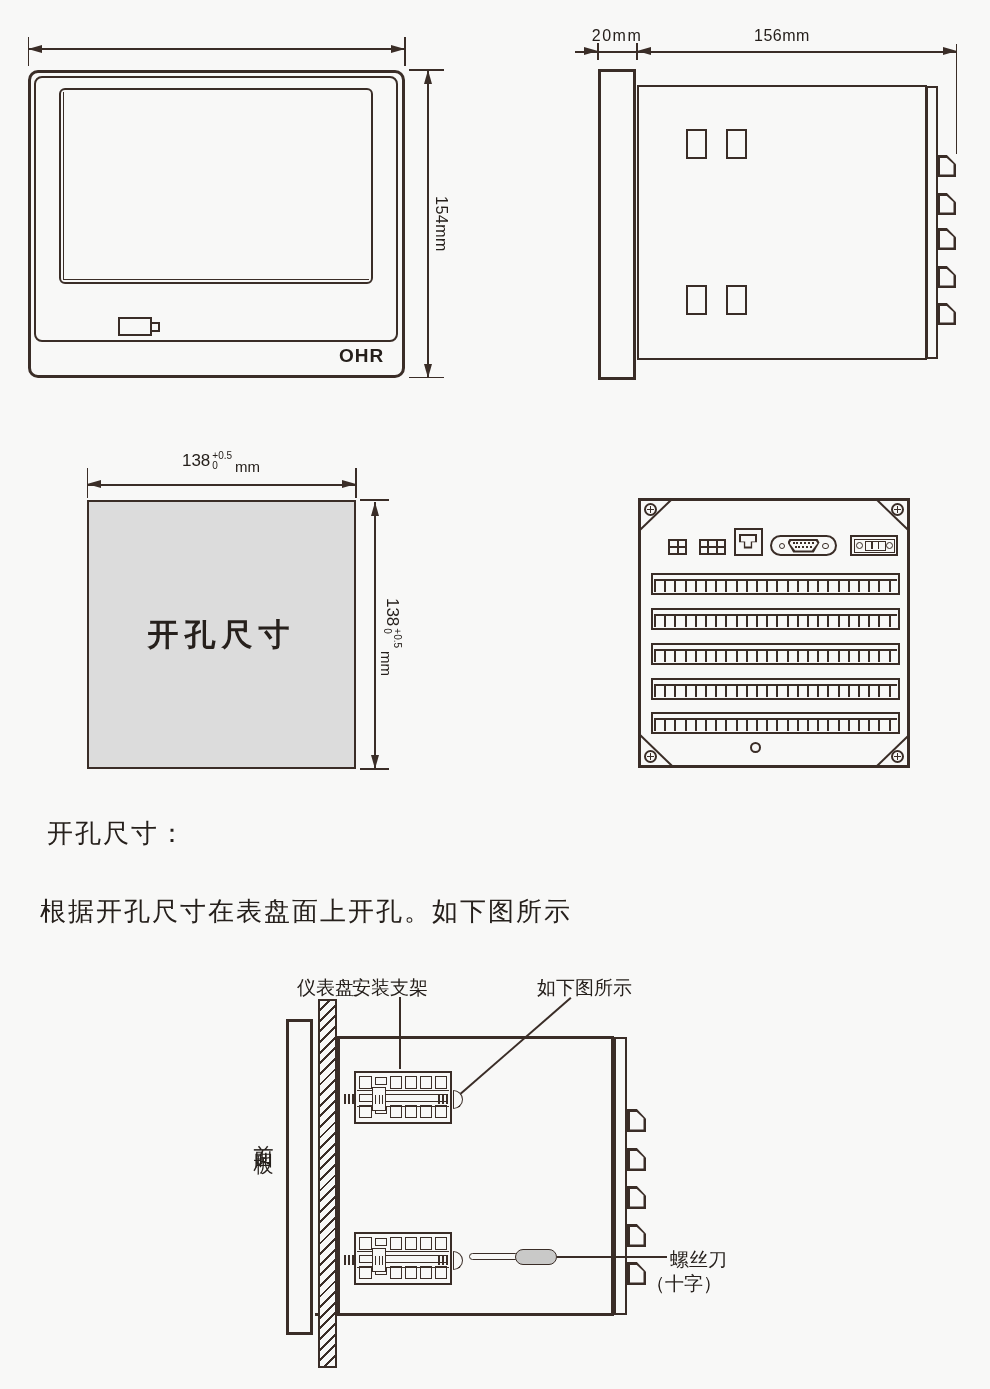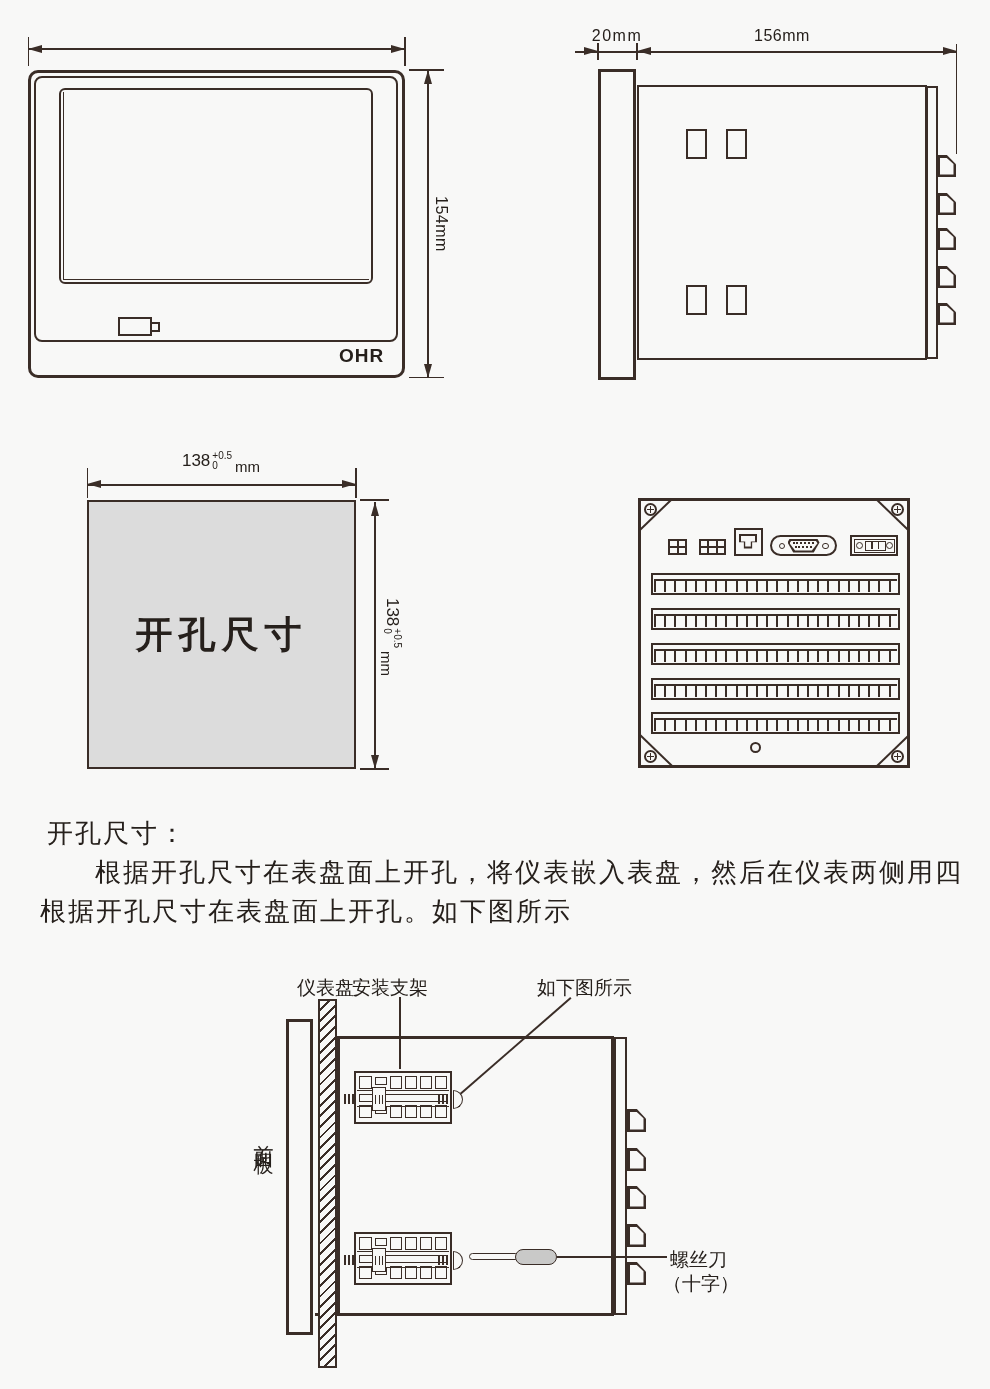--- a/index.html
+++ b/index.html
@@ -127,21 +127,21 @@
       <span>138</span>
       <span class="tolstack">
         <i>+0.5</i>
         <i>0</i>
       </span>
       <span class="unit">mm</span>
     </span>
   </div>
 
   <div class="box" style="left:87px;top:500px;width:269px;height:269px;border-width:2.5px;background:var(--gray);display:flex;align-items:center;justify-content:center;">
-    <span class="cjk" style="font-size:37px;font-weight:bold;letter-spacing:6px;">开孔尺寸</span>
+    <span class="cjk" style="font-size:31px;font-weight:bold;letter-spacing:6px;">开孔尺寸</span>
   </div>
 
   <div class="ln" style="left:360px;top:499px;width:29px;height:1.5px;"></div>
   <div class="ln" style="left:360px;top:768px;width:29px;height:1.5px;"></div>
   <div class="ln" style="left:374px;top:502px;width:1.5px;height:267px;"></div>
   <div class="ah ah-u" style="left:370.5px;top:502px;"></div>
   <div class="ah ah-d" style="left:370.5px;top:755px;"></div>
   <div class="vrot" style="left:390px;top:637px;">
     <span>
       <span class="dim-composite">
@@ -221,21 +221,20 @@
     </div>
   <div class="strip" style="left:651px;top:678px;">
       <i></i>
     </div>
   <div class="strip" style="left:651px;top:712px;">
       <i></i>
     </div>
   <div class="abs" style="left:749.5px;top:741.5px;width:11px;height:11px;border:2px solid var(--line);border-radius:50%;box-sizing:border-box;"></div>
 
   <div class="abs cjk" style="left:47px;top:816px;font-size:26px;letter-spacing:2px;">开孔尺寸：</div>
-  <div class="abs cjk" style="left:95px;top:855px;font-size:26px;letter-spacing:2px;">根据开孔尺寸在表盘面上开孔，将仪表嵌入表盘，然后在仪表两侧用四</div>
   <div class="abs cjk" style="left:40px;top:894px;font-size:26px;letter-spacing:2px;">根据开孔尺寸在表盘面上开孔。如下图所示</div>
 
   <div class="figlabel" style="left:297px;top:975px;">仪表盘</div>
   <div class="figlabel" style="left:352px;top:975px;">安装支架</div>
   <div class="figlabel" style="left:537px;top:975px;">如下图所示</div>
   <div class="ln" style="left:399px;top:997px;width:1.5px;height:72px;"></div>
   <div class="ln" style="left:459px;top:1094px;width:148px;height:1.5px;transform:rotate(-41deg);transform-origin:left center;"></div>
 
   <div class="ln" style="left:315px;top:1313px;width:25px;height:3px;"></div>
   <div class="box" style="left:337px;top:1036px;width:277px;height:280px;border-width:3px;"></div>
@@ -310,17 +309,17 @@
         <i></i>
       </div>
     <div class="thread" style="left:82px;top:21px;width:16px;height:10px;"></div>
     <div class="b-head"></div>
   </div>
 
   <div class="abs" style="left:469px;top:1253px;width:50px;height:7px;border:1.5px solid var(--line);border-radius:3.5px;box-sizing:border-box;background:var(--bg);"></div>
   <div class="abs" style="left:515px;top:1249px;width:42px;height:16px;border:1.5px solid var(--line);border-radius:8px;box-sizing:border-box;background:var(--handle);"></div>
   <div class="ln" style="left:557px;top:1256px;width:110px;height:1.5px;"></div>
   <div class="figlabel" style="left:670px;top:1247px;">螺丝刀</div>
-  <div class="figlabel" style="left:663px;top:1271px;">（十字）</div>
+  <div class="figlabel" style="left:646px;top:1271px;">（十字）</div>
 
   <div class="figlabel" style="left:251px;top:1129px;writing-mode:vertical-rl;letter-spacing:5px;font-size:20px;">前面板</div>
 
 </div>
 
 </body></html>

